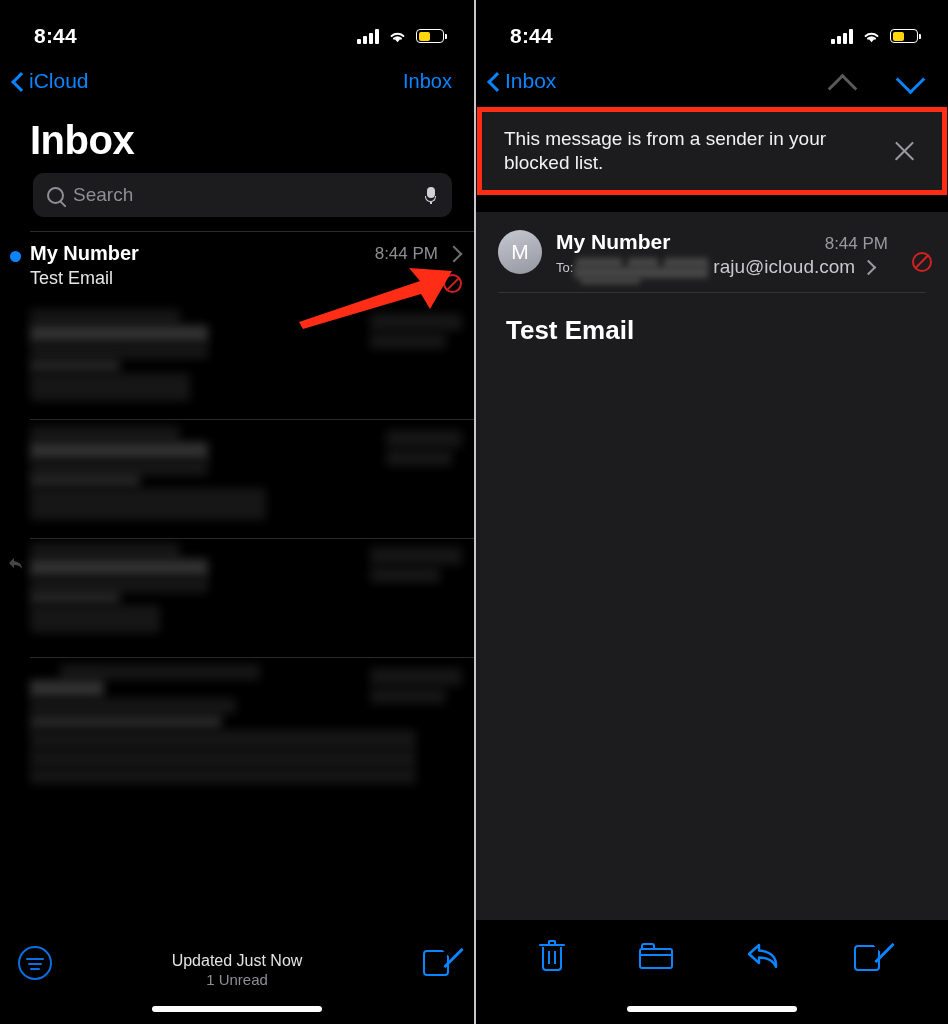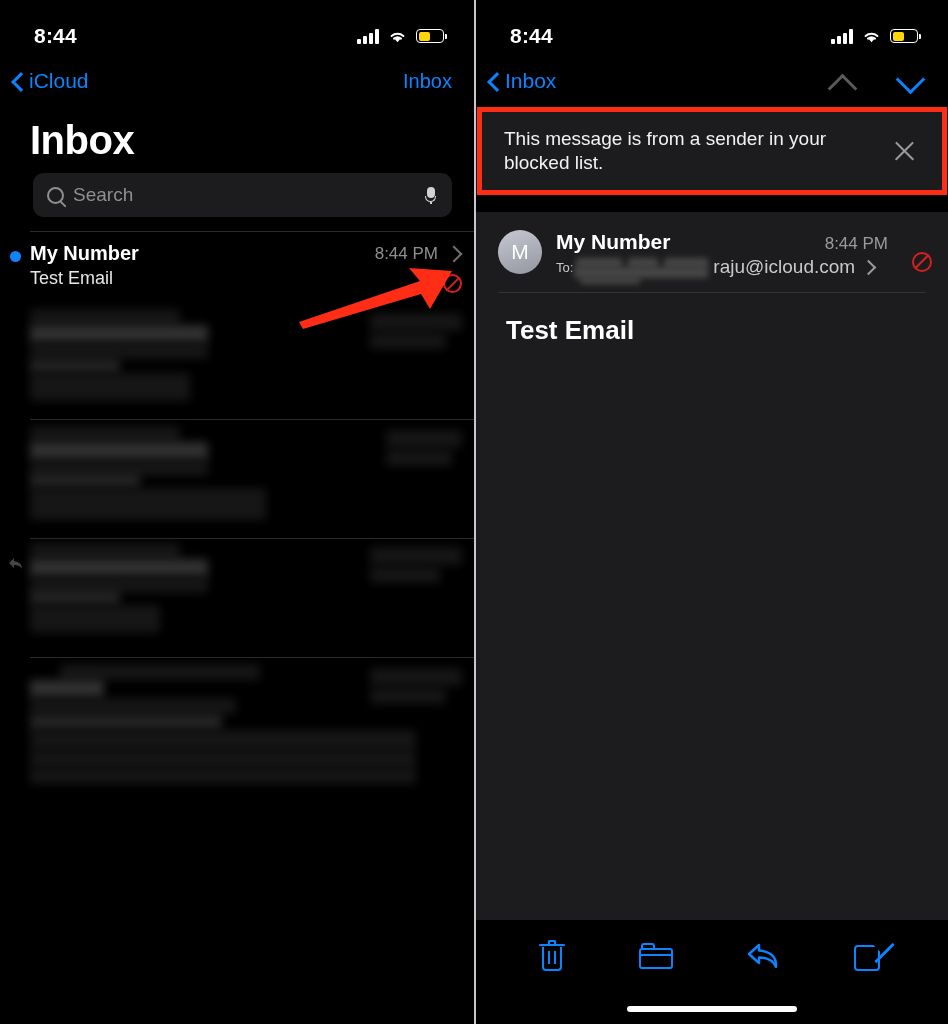--- a/index.html
+++ b/index.html
@@ -282,20 +282,37 @@
       <span class="bk l" style="left:30px;  top:22px; width:74px;  height:18px;"></span>
       <span class="bk d" style="left:30px;  top:40px; width:206px; height:16px;"></span>
       <span class="bk" style="left:30px;  top:56px; width:192px; height:16px;"></span>
       <span class="bk d" style="left:30px;  top:72px; width:386px; height:20px;"></span>
       <span class="bk d" style="left:30px;  top:92px; width:386px; height:18px;"></span>
       <span class="bk d" style="left:30px;  top:110px; width:386px; height:16px;"></span>
       <span class="bk d" style="left:370px; top:10px; width:92px;  height:18px;"></span>
       <span class="bk d" style="left:370px; top:30px; width:76px;  height:16px;"></span>
     </div>
 
+    <div class="botbar">
+      <div class="filter-ic">
+          <i></i>
+          <i></i>
+          <i></i>
+        </div>
+      <div class="status-mid">
+        <div class="a">Updated Just Now</div>
+        <div class="b">1 Unread</div>
+      </div>
+      <div class="compose">
+        <span class="sq"></span>
+          <span class="mask"></span>
+          <span class="pn"></span>
+      </div>
+      <div class="home-ind"></div>
+    </div>
   </div>
 
   <div class="panel right">
 
     <div class="statusbar">
       <div class="sb-time">8:44</div>
       <div class="sb-right">
         <div class="bars">
             <i></i>
             <i></i>

